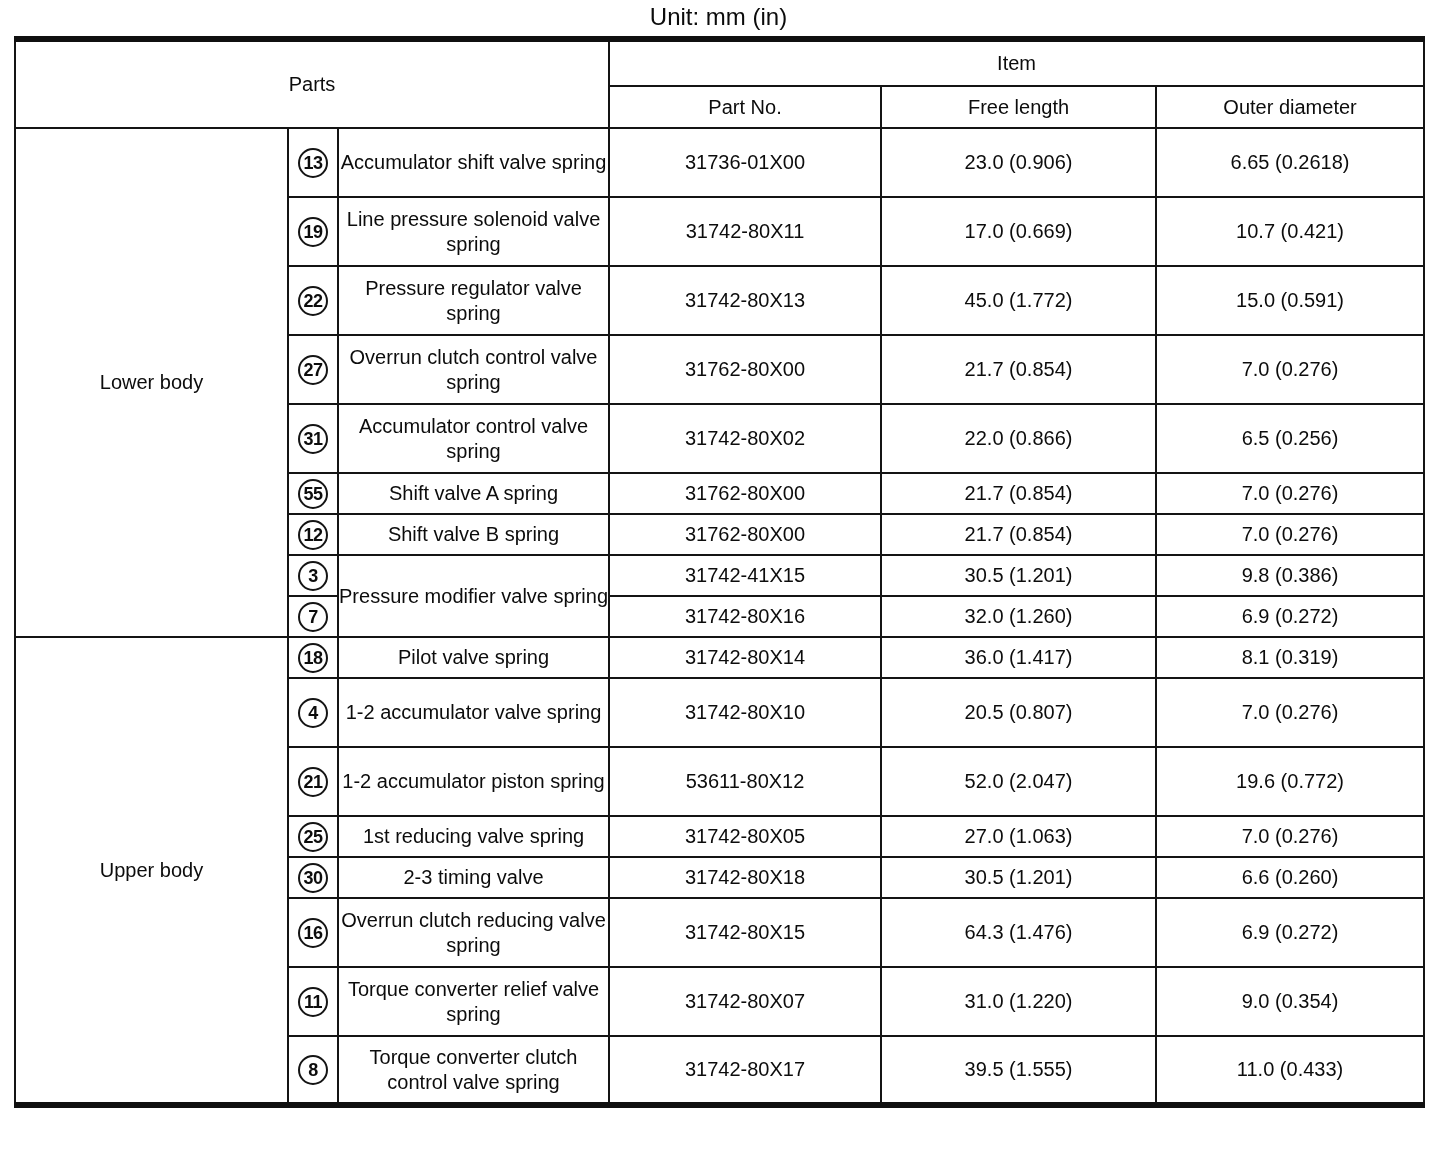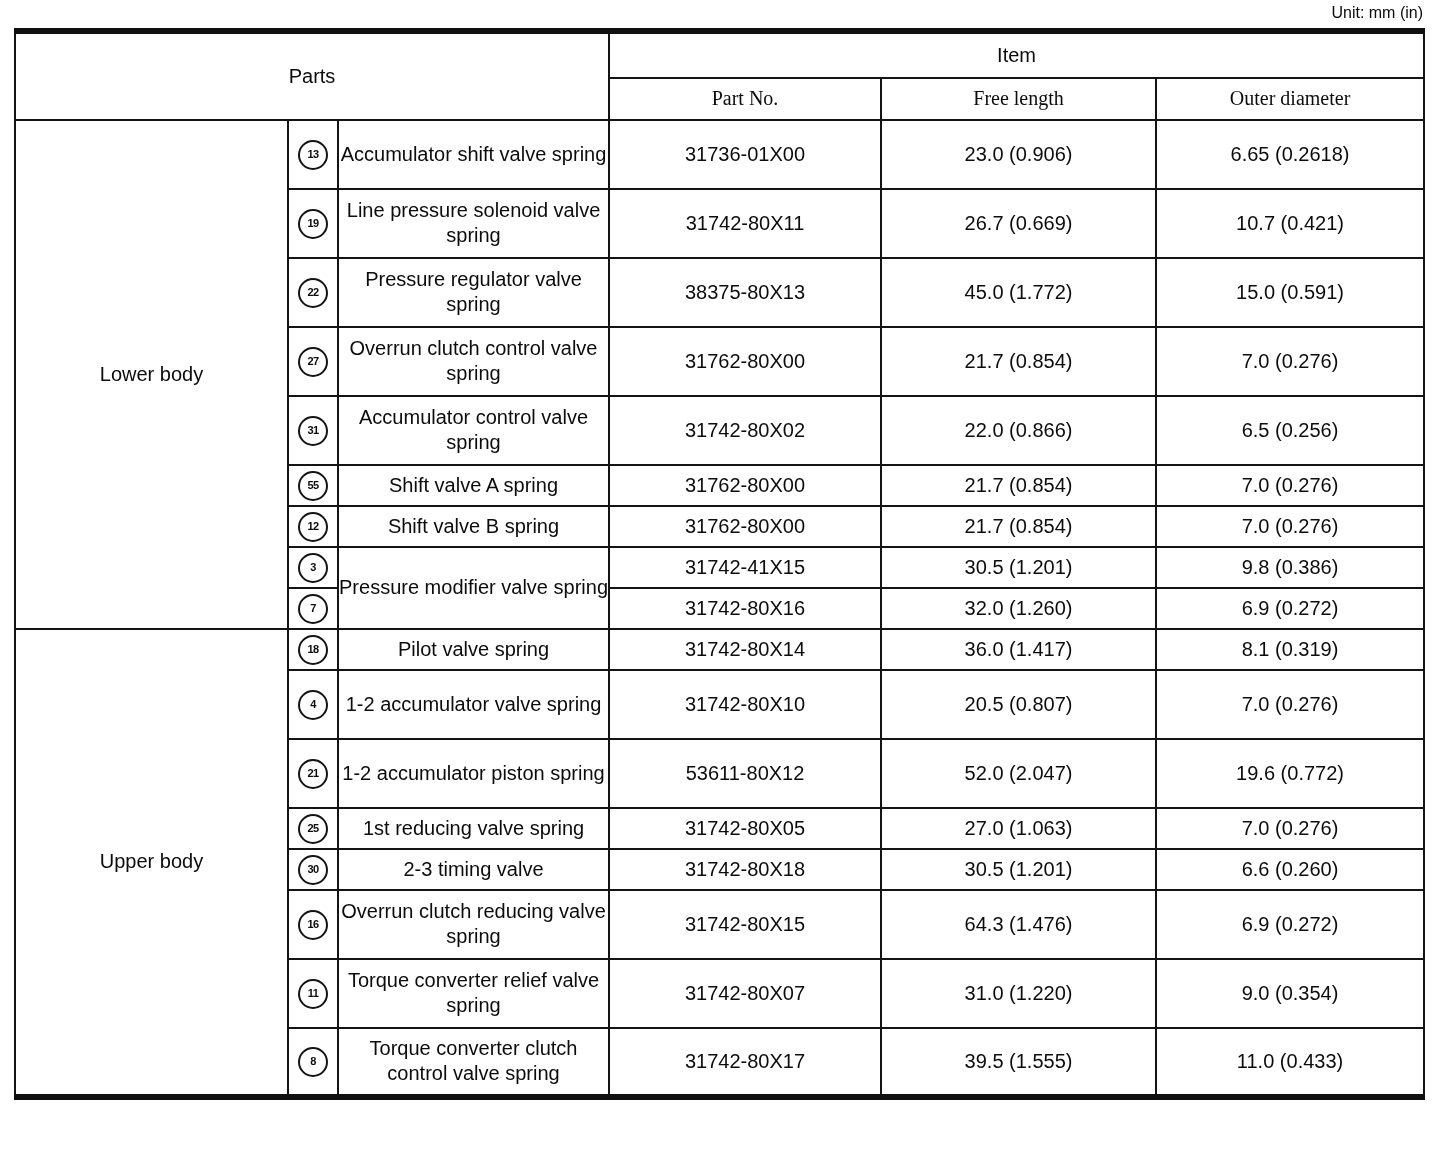--- a/index.html
+++ b/index.html
@@ -18,22 +18,22 @@
     padding: 4px 33px 0 14px;
   }
   .title {
     font-size: 29px;
     font-weight: 800;
     letter-spacing: 0.2px;
     margin: 2px 0 6px 2px;
     line-height: 1.1;
   }
   .unit-label {
-    text-align: right;
-    font-size: 16px;
+    text-align: center;
+    font-size: 24px;
     margin: 0 0 6px 0;
     line-height: 1.1;
   }
   table.springs {
     border-collapse: collapse;
     table-layout: fixed;
     width: 1409px;
     border-top: 6px solid #101010;
     border-bottom: 6px solid #101010;
   }
@@ -41,21 +41,21 @@
   table.springs td {
     border: 2px solid #141414;
     font-size: 20px;
     font-weight: 400;
     text-align: center;
     vertical-align: middle;
     padding: 0;
     line-height: 1.25;
   }
   thead tr.hdr-top    { height: 47px; }
-  thead tr.hdr-bottom { height: 42px; font-family: Liberation Serif, serif; }
+  thead tr.hdr-bottom { height: 42px; }
   thead th { border-bottom-width: 3px; }
   th.parts-cell  { border-left: none; border-bottom-width: 3px; }
   th.item-cell   { border-right: none; }
   th.od-head     { border-right: none; }
   tr.tall  { height: 69px; }
   tr.short { height: 41px; }
   td.body-label {
     border-left: none;
     text-align: left;
     padding-left: 13px;
@@ -64,21 +64,21 @@
   td.ref-cell { padding: 2px 0; }
   .badge {
     display: inline-flex;
     align-items: center;
     justify-content: center;
     width: 30px;
     height: 30px;
     box-sizing: border-box;
     border: 2.5px solid #141414;
     border-radius: 50%;
-    font-size: 11px;
+    font-size: 18px;
     font-weight: 700;
     letter-spacing: -0.5px;
     background: #fff;
   }
   td.name {
     text-align: left;
     padding: 3px 6px 3px 10px;
     font-size: 20px;
     line-height: 1.35;
   }
@@ -116,27 +116,27 @@
           <td class="ref-cell"><span class="badge">13</span></td>
           <td class="name">Accumulator shift valve spring</td>
           <td>31736-01X00</td>
           <td>23.0 (0.906)</td>
           <td class="no-right">6.65 (0.2618)</td>
         </tr>
         <tr class="tall">
           <td class="ref-cell"><span class="badge">19</span></td>
           <td class="name">Line pressure solenoid valve spring</td>
           <td>31742-80X11</td>
-          <td>26.7 (0.669)</td>
+          <td>17.0 (0.669)</td>
           <td class="no-right">10.7 (0.421)</td>
         </tr>
         <tr class="tall">
           <td class="ref-cell"><span class="badge">22</span></td>
           <td class="name">Pressure regulator valve spring</td>
-          <td>38375-80X13</td>
+          <td>31742-80X13</td>
           <td>45.0 (1.772)</td>
           <td class="no-right">15.0 (0.591)</td>
         </tr>
         <tr class="tall">
           <td class="ref-cell"><span class="badge">27</span></td>
           <td class="name">Overrun clutch control valve spring</td>
           <td>31762-80X00</td>
           <td>21.7 (0.854)</td>
           <td class="no-right">7.0 (0.276)</td>
         </tr>

